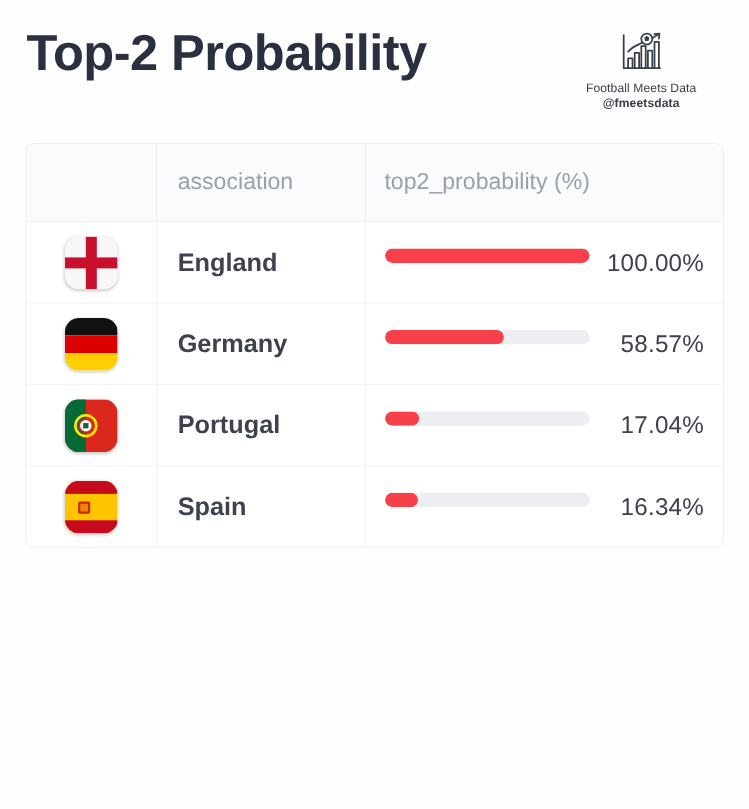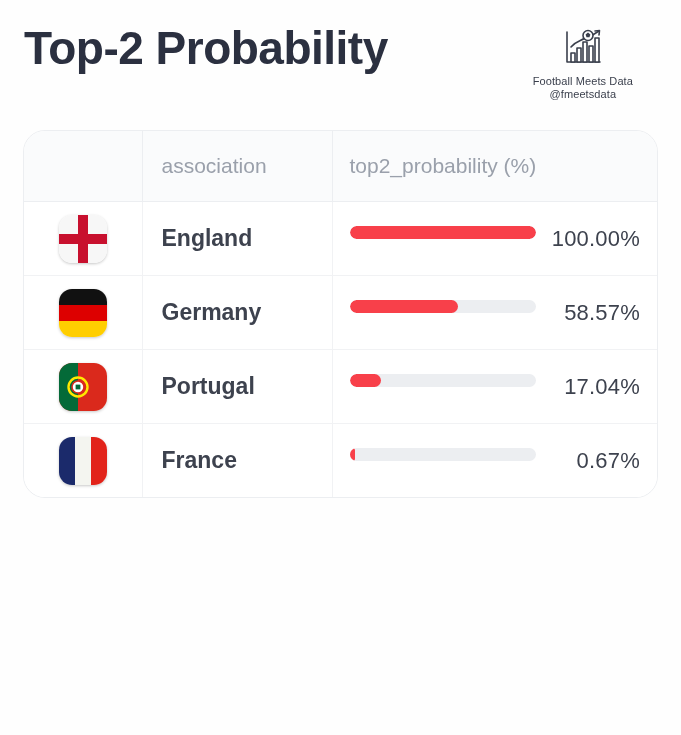--- a/index.html
+++ b/index.html
@@ -54,35 +54,35 @@
   .brand-name {
     font-size: 11px;
     font-weight: 400;
     color: #3a3f4c;
     margin-top: 5px;
     letter-spacing: 0.1px;
     white-space: nowrap;
   }
   .brand-handle {
     font-size: 11px;
-    font-weight: 400;
+    font-weight: 700;
     color: #3a3f4c;
     margin-top: 1px;
     letter-spacing: 0.1px;
     white-space: nowrap;
   }
 
   
   .card {
     position: absolute;
     left: 23px;
     top: 130px;
     width: 635px;
     border: 1px solid #eceef1;
-    border-radius: 22px;
+    border-radius: 8px;
     background: #ffffff;
     box-sizing: border-box;
     overflow: hidden;
   }
   .table {
     width: 100%;
     border-collapse: collapse;
     table-layout: fixed;
   }
   .table col.c-flag  { width: 118px; }
@@ -282,41 +282,43 @@
           <td class="td-bar">
             <div class="bar-wrap">
               <div class="bar-track">
                 <div class="bar-fill" style="width: 17.04%;"></div>
               </div>
               <span class="bar-value">17.04%</span>
             </div>
           </td>
         </tr>
 
-
-
         <tr>
           <td class="td-flag">
             <span class="flag">
               <svg viewBox="0 0 48 48">
-                  <rect width="16" height="48" fill="#1b2a6b"></rect>
-                  <rect x="16" width="16" height="48" fill="#f4f5f0"></rect>
-                  <rect x="32" width="16" height="48" fill="#e2231a"></rect>
+                  <rect width="48" height="48" fill="#ffc400"></rect>
+                  <rect width="48" height="12" fill="#c60b1e"></rect>
+                  <rect y="36" width="48" height="12" fill="#c60b1e"></rect>
+                  <rect x="12" y="19" width="11" height="11" rx="1.5" fill="#c60b1e" opacity="0.85"></rect>
+                  <rect x="14" y="21" width="7" height="7" fill="#ffc400" opacity="0.6"></rect>
                 </svg>
             </span>
           </td>
-          <td class="td-assoc">France</td>
+          <td class="td-assoc">Spain</td>
           <td class="td-bar">
             <div class="bar-wrap">
               <div class="bar-track">
-                <div class="bar-fill" style="width: 3%;"></div>
+                <div class="bar-fill" style="width: 16.34%;"></div>
               </div>
-              <span class="bar-value">0.67%</span>
+              <span class="bar-value">16.34%</span>
             </div>
           </td>
         </tr>
+
+
 
 
       </tbody>
     </table>
   </div>
 
 </div>
 
 </body></html>

